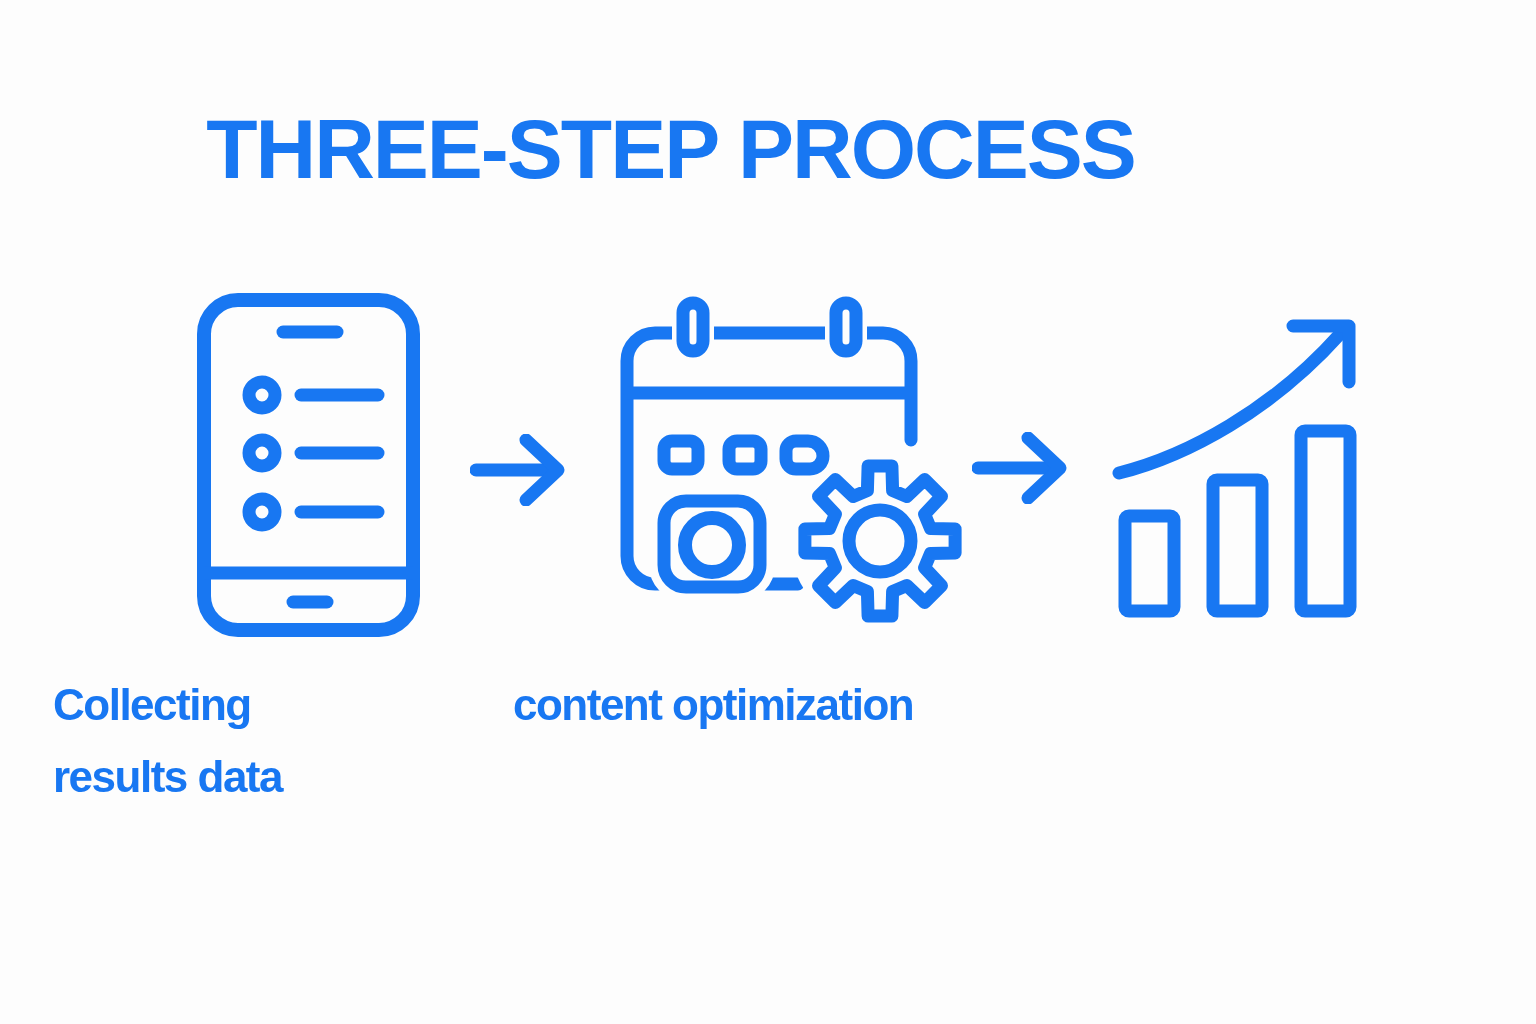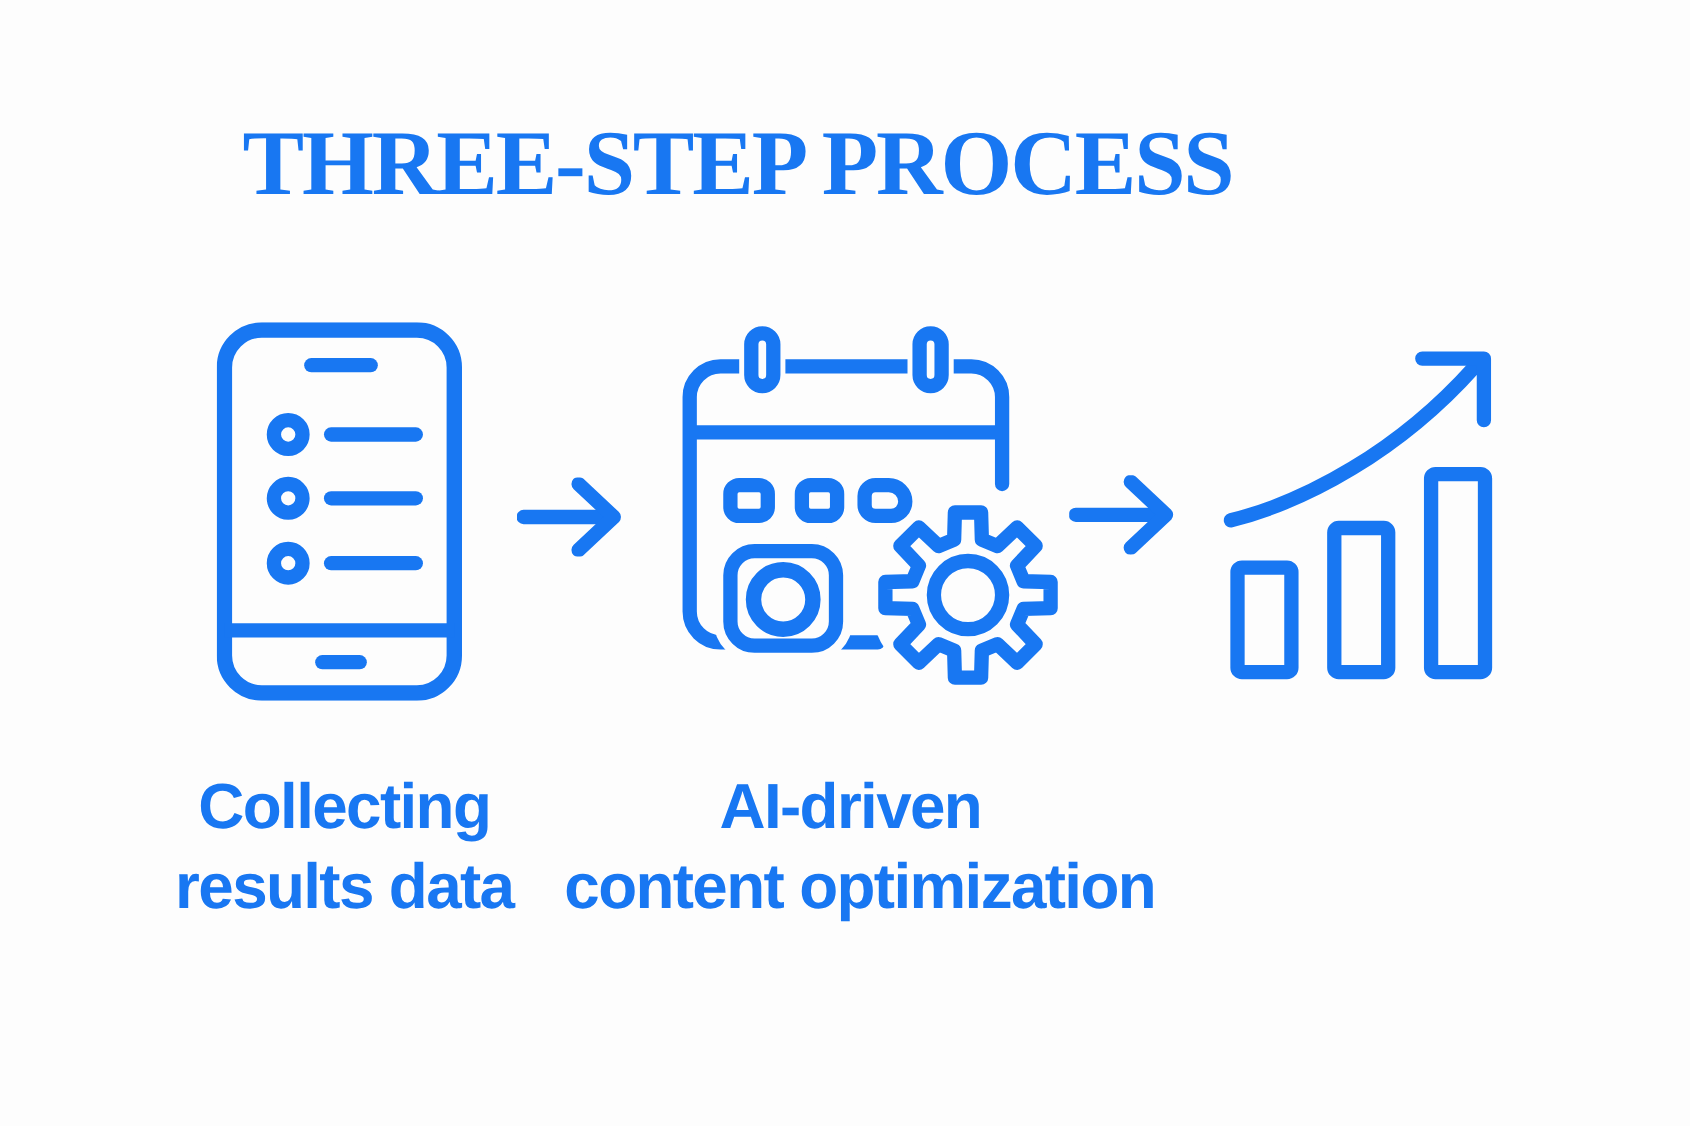--- a/index.html
+++ b/index.html
@@ -21,35 +21,34 @@
   .title{
     position:absolute;
     top:107px;left:0;width:1341px;
     margin:0;
     text-align:center;
     font-size:84px;
     line-height:84px;
     font-weight:bold;
     letter-spacing:-2px;
     color:var(--accent);
-    font-family:Liberation Serif, serif;
   }
   .icon-svg{position:absolute;display:block;color:var(--accent);}
   .phone-icon{left:197px;top:293px;}
   .calendar-icon{left:620px;top:293px;}
   .chart-icon{left:1112px;top:318px;}
   .arrow-1{left:470px;top:434px;}
   .arrow-2{left:972px;top:432px;}
   .step-label{
     position:absolute;
-    top:698px;
+    top:669px;
     width:520px;
-    text-align:center;
+    text-align:left;
     color:var(--accent);
-    font-size:58px;
+    font-size:44px;
     line-height:72px;
     font-weight:bold;
     letter-spacing:-1.5px;
     white-space:nowrap;
   }
   .step-label .light{font-weight:bold;}
   .label-1{left:53px;}
   .label-2{left:513px;}
   .label-3{left:980px;}
 </style>
@@ -121,20 +120,19 @@
     <path d="M 7 155 C 75 138 160 92 228 16" stroke-linecap="round"></path>
     <path d="M 181 8 H 237 V 64" stroke-linecap="round" stroke-linejoin="round"></path>
   </svg>
 
   <div class="step-label label-1">
     <div>Collecting</div>
     <div>results data</div>
   </div>
 
   <div class="step-label label-2">
-    <div>AI-driven</div>
     <div class="light">content optimization</div>
   </div>
 
   <div class="step-label label-3">
   </div>
 
 </div>
 
 </body></html>

